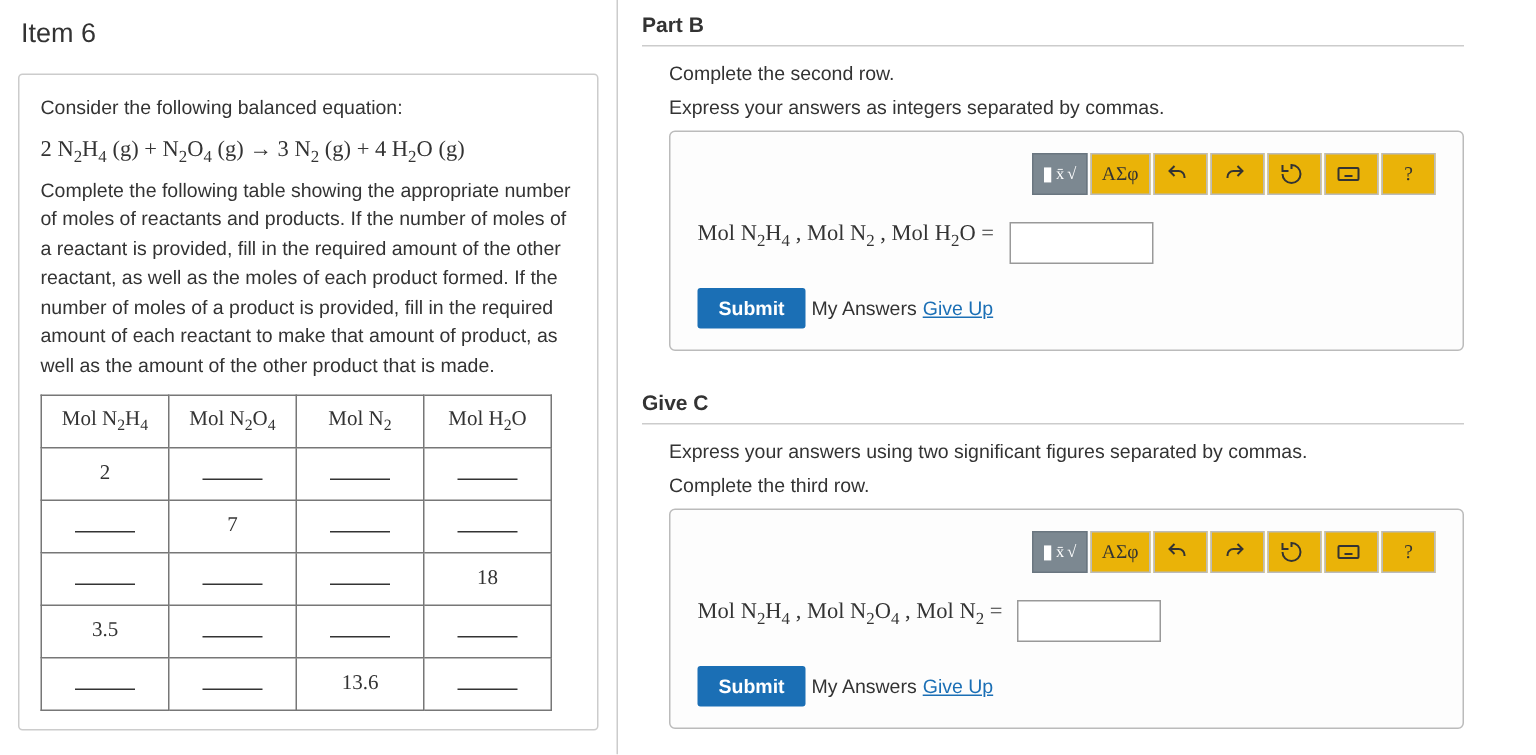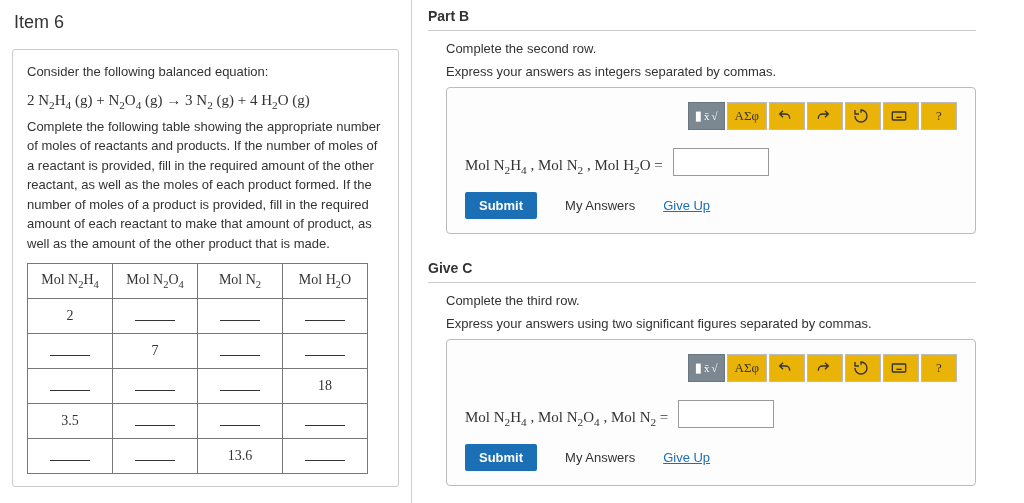--- a/index.html
+++ b/index.html
@@ -16,23 +16,23 @@
   table.grid th{font-weight:normal}
   .blank{display:inline-block;border-bottom:1px solid #333;width:40px;height:12px}
   .part-h{font-weight:bold;font-size:14px;border-bottom:1px solid #ccc;padding:8px 0 6px;margin-bottom:10px}
   .sub-inst{margin:4px 0 8px 18px}
   .answer-box{border:1px solid #bbb;border-radius:4px;padding:14px 18px;margin-left:18px;background:#fdfdfd}
   .toolbar{display:flex;justify-content:flex-end;gap:2px;margin-bottom:18px}
   .tool{border:1px solid #bbb;background:#eab308;padding:5px 7px;font-size:13px;cursor:pointer;font-family:"Times New Roman",serif;min-width:20px;text-align:center}
   .tool.group{padding:4px 6px;display:flex;gap:2px;align-items:center}
   .tool.dark{background:#7c8891;color:#fff;border-color:#6a7680}
   .tool svg{width:16px;height:16px;display:block}
-  .ans-line{display:flex;align-items:flex-end;gap:10px;font-family:"Times New Roman",serif;font-size:15px;margin-bottom:16px}
+  .ans-line{display:flex;align-items:flex-start;gap:10px;font-family:"Times New Roman",serif;font-size:15px;margin-bottom:16px}
   .ans-input{border:1px solid #999;width:90px;height:24px;background:#fff}
-  .actions{display:flex;align-items:center;gap:28px}
+  .actions{display:flex;align-items:center;gap:4px}
   .submit-btn{background:#1b6fb5;color:#fff;border:none;padding:6px 14px;font-weight:bold;font-size:13px;border-radius:2px;cursor:pointer}
   .link{color:#1b6fb5;text-decoration:underline;cursor:pointer;font-size:13px}
   .plain{color:#333;font-size:13px}
 </style>
 </head>
 <body>
 
 <div class="page">
   <div class="left">
     <div class="item-title">Item 6</div>
@@ -126,22 +126,22 @@
         <input class="ans-input" type="text" style="">
       </div>
       <div class="actions">
         <button class="submit-btn">Submit</button>
         <span class="plain">My Answers</span>
         <span class="link">Give Up</span>
       </div>
     </div>
 
     <div class="part-h" style="margin-top:18px">Give C</div>
+    <div class="sub-inst bold">Express your answers using two significant figures separated by commas.</div>
     <div class="sub-inst">Complete the third row.</div>
-    <div class="sub-inst bold">Express your answers using two significant figures separated by commas.</div>
     <div class="answer-box">
       <div class="toolbar">
         <div class="tool group dark">
           <span>▮</span>
             <span style="font-size:11px">x̄</span>
             <span style="font-size:11px">√</span>
         </div>
         <div class="tool">ΑΣφ</div>
         <div class="tool">
             <svg viewBox="0 0 24 24">

